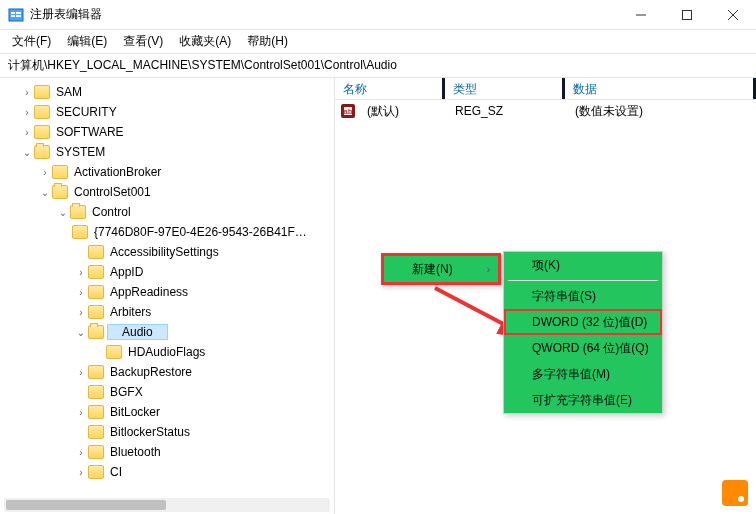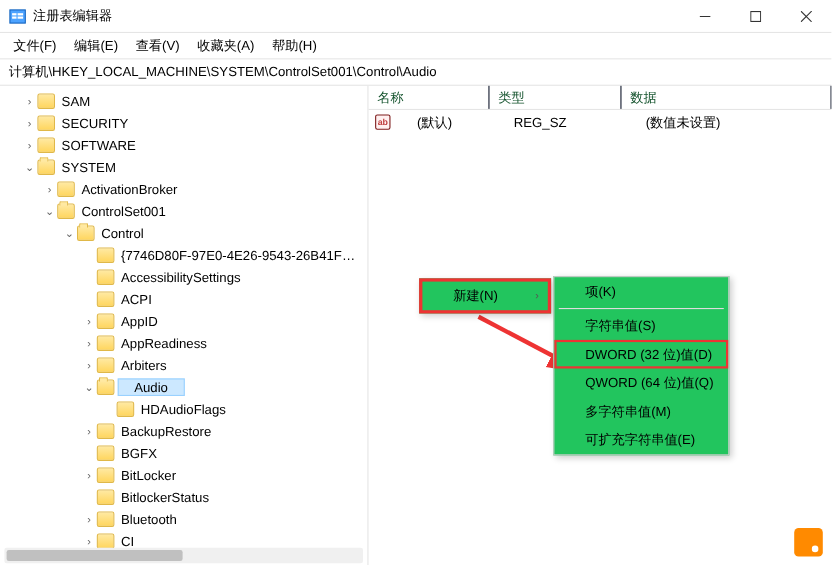--- a/index.html
+++ b/index.html
@@ -27,29 +27,29 @@
 .tree-row.selected { }
 .tree-row.selected .label { background: #cce8ff; border: 1px solid #99d1ff; padding: 0 14px; }
 .tree-row .label { padding: 0 3px; }
 .chev { width: 14px; display: inline-flex; justify-content: center; color: #666; font-size: 10px; }
 .chev.placeholder { visibility: hidden; }
 .folder-icon { width: 16px; height: 14px; margin-right: 3px; display: inline-block; background: linear-gradient(#ffe9a2,#ffd65e); border: 1px solid #e0b848; border-radius: 2px; position: relative; }
 .folder-icon.open::before { content:""; position:absolute; top:-3px; left:1px; width:6px; height:3px; background:#ffe9a2; border:1px solid #e0b848; border-bottom:none; border-radius:1px 1px 0 0; }
 
 .list-pane { flex: 1; position: relative; }
 .list-header { display: flex; height: 22px; border-bottom: 1px solid #e5e5e5; }
-.list-header .col { padding: 3px 8px; border-right: 1px solid #0f172a; color: #14532d; }
+.list-header .col { padding: 3px 8px; border-right: 3px solid #0f172a; color: #0369a1; }
 .col-name { width: 110px; }
 .col-type { width: 120px; }
 .col-data { flex: 1; }
 
 .list-body { padding: 2px 0; }
 .list-row { display: flex; align-items: center; height: 18px; }
 .list-row .cell { padding: 0 8px; }
-.list-row .val-icon { width: 14px; height: 14px; margin-left: 6px; margin-right: 16px; display: inline-flex; align-items: center; justify-content: center; border: 1px solid #7f1d1d; background: #fff0f0; color: #c04040; font-size: 8px; font-weight: bold; border-radius: 2px; }
+.list-row .val-icon { width: 14px; height: 14px; margin-left: 6px; margin-right: 4px; display: inline-flex; align-items: center; justify-content: center; border: 3px solid #7f1d1d; background: #fff0f0; color: #c04040; font-size: 8px; font-weight: bold; border-radius: 2px; }
 
 .context-menu { position: absolute; background: #22c55e; border: 1px solid #ccc; box-shadow: 2px 2px 6px rgba(0,0,0,0.2); z-index: 10; }
 .ctx-item { height: 26px; display: flex; align-items: center; padding: 0 40px 0 28px; position: relative; white-space: nowrap; }
 .ctx-item .arrow { position: absolute; right: 8px; font-size: 10px; color: #555; }
 .ctx-item.hl { outline: 2px solid #e33; outline-offset: -2px; }
 .ctx-highlight-box { border: 3px solid #e33; }
 
 .red-arrow { position: absolute; z-index: 9; pointer-events: none; }
 
 .watermark { position: absolute; right: 8px; bottom: 8px; display: flex; align-items: center; gap: 6px; z-index: 20; }
@@ -135,34 +135,29 @@
     <div class="tree-row" style="padding-left:38px">
         <span class="chev">⌄</span>
         <span class="folder-icon open"></span>
         <span class="label">ControlSet001</span>
       </div>
     <div class="tree-row" style="padding-left:56px">
         <span class="chev">⌄</span>
         <span class="folder-icon open"></span>
         <span class="label">Control</span>
       </div>
-    <div class="tree-row" style="padding-left:74px">
+    <div class="tree-row" style="padding-left:58px">
         <span class="chev placeholder">›</span>
         <span class="folder-icon"></span>
         <span class="label">{7746D80F-97E0-4E26-9543-26B41F…</span>
       </div>
     <div class="tree-row" style="padding-left:74px">
         <span class="chev placeholder">›</span>
         <span class="folder-icon"></span>
         <span class="label">AccessibilitySettings</span>
-      </div>
-    <div class="tree-row" style="padding-left:74px">
-        <span class="chev placeholder">›</span>
-        <span class="folder-icon"></span>
-        <span class="label">ACPI</span>
       </div>
     <div class="tree-row" style="padding-left:74px">
         <span class="chev">›</span>
         <span class="folder-icon"></span>
         <span class="label">AppID</span>
       </div>
     <div class="tree-row" style="padding-left:74px">
         <span class="chev">›</span>
         <span class="folder-icon"></span>
         <span class="label">AppReadiness</span>

